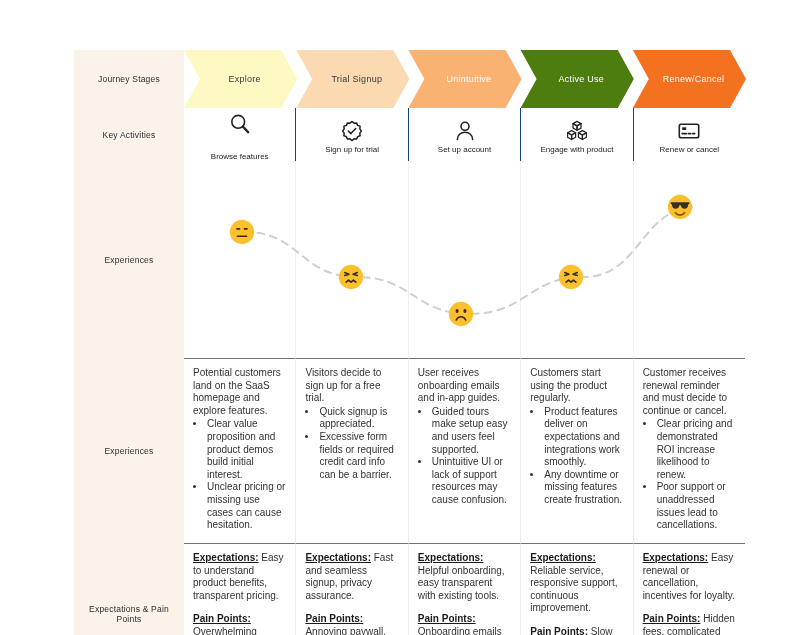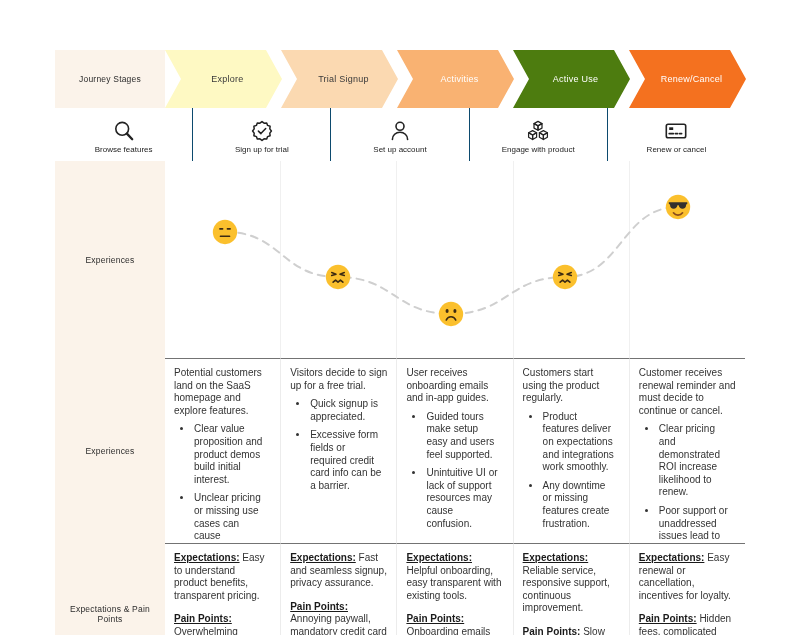--- a/index.html
+++ b/index.html
@@ -34,20 +34,21 @@
     background: #fbf3ea;
     display: flex;
     align-items: center;
     justify-content: center;
     text-align: center;
     font-size: 8.5px;
     color: #2d2d2d;
     letter-spacing: .2px;
     padding: 0 4px;
     box-sizing: border-box;
+    margin-left: 19px;
   }
   .cells {
     flex: 1 1 auto;
     display: flex;
     position: relative;
   }
   .cell {
     flex: 1 1 0;
     position: relative;
     box-sizing: border-box;
@@ -83,21 +84,21 @@
   #row-activities .rowlabel { height: 53px; }
   #row-activities .cells { height: 53px; }
   #row-activities .cell {
     border-left: 1px solid #0c4a6e;
     display: flex;
     flex-direction: column;
     align-items: center;
     justify-content: center;
     padding-top: 2px;
   }
-  #row-activities .cell:first-child { border-left: none; }
+  #row-activities .cell:first-child { border-left: none; justify-content: space-between; }
   .act-icon {
     height: 27px;
     display: flex;
     align-items: center;
     justify-content: center;
   }
   .act-label {
     font-size: 8px;
     color: #222;
     margin-top: 1px;
@@ -142,21 +143,21 @@
     color: #333333;
     overflow: hidden;
   }
   .textcell:first-child { border-left: none; }
   .textcell p { margin: 0; }
   .textcell ul {
     margin: 1px 0 0 0;
     padding-left: 13px;
     list-style: disc;
   }
-  .textcell li { margin: 6px; padding-left: 1px; }
+  .textcell li { margin: 0; padding-left: 1px; }
   .ep-head {
     font-weight: bold;
     text-decoration: underline;
     color: #1a1a1a;
   }
   .ep-block { margin: 0; }
   .ep-gap { height: 11px; }
 </style>
 </head>
 <body>
@@ -166,32 +167,33 @@
   <div class="row" id="row-stages">
     <div class="rowlabel">Journey Stages</div>
     <div class="cells" id="stage-chevrons">
         <div class="chev" style="background: #fef9c3;">
           <span style="color: rgb(58, 58, 58);">Explore</span>
         </div>
         <div class="chev" style="background: rgb(251, 217, 177);">
           <span style="color: rgb(58, 58, 58);">Trial Signup</span>
         </div>
         <div class="chev" style="background: rgb(249, 178, 114);">
-          <span style="color: rgb(255, 255, 255);">Activities</span>
+          <span style="color: rgb(255, 255, 255);">Unintuitive</span>
         </div>
         <div class="chev" style="background: #4d7c0f;">
           <span style="color: rgb(255, 255, 255);">Active Use</span>
         </div>
         <div class="chev" style="background: rgb(244, 113, 31);">
           <span style="color: rgb(255, 255, 255);">Renew/Cancel</span>
         </div>
       </div>
   </div>
 
   <div class="row" id="row-activities">
+    <div class="rowlabel">Key Activities</div>
     <div class="cells" id="activity-cells">
         <div class="cell">
           <div class="act-icon">
             <svg width="24" height="24" viewBox="0 0 24 24" fill="none" stroke="#222" stroke-width="1.6">
               <circle cx="10.2" cy="9.8" r="6.4"></circle>
               <line x1="14.9" y1="14.6" x2="20.2" y2="20.2" stroke-width="2.3" stroke-linecap="round"></line>
             </svg>
           </div>
           <div class="act-label">Browse features</div>
         </div>

